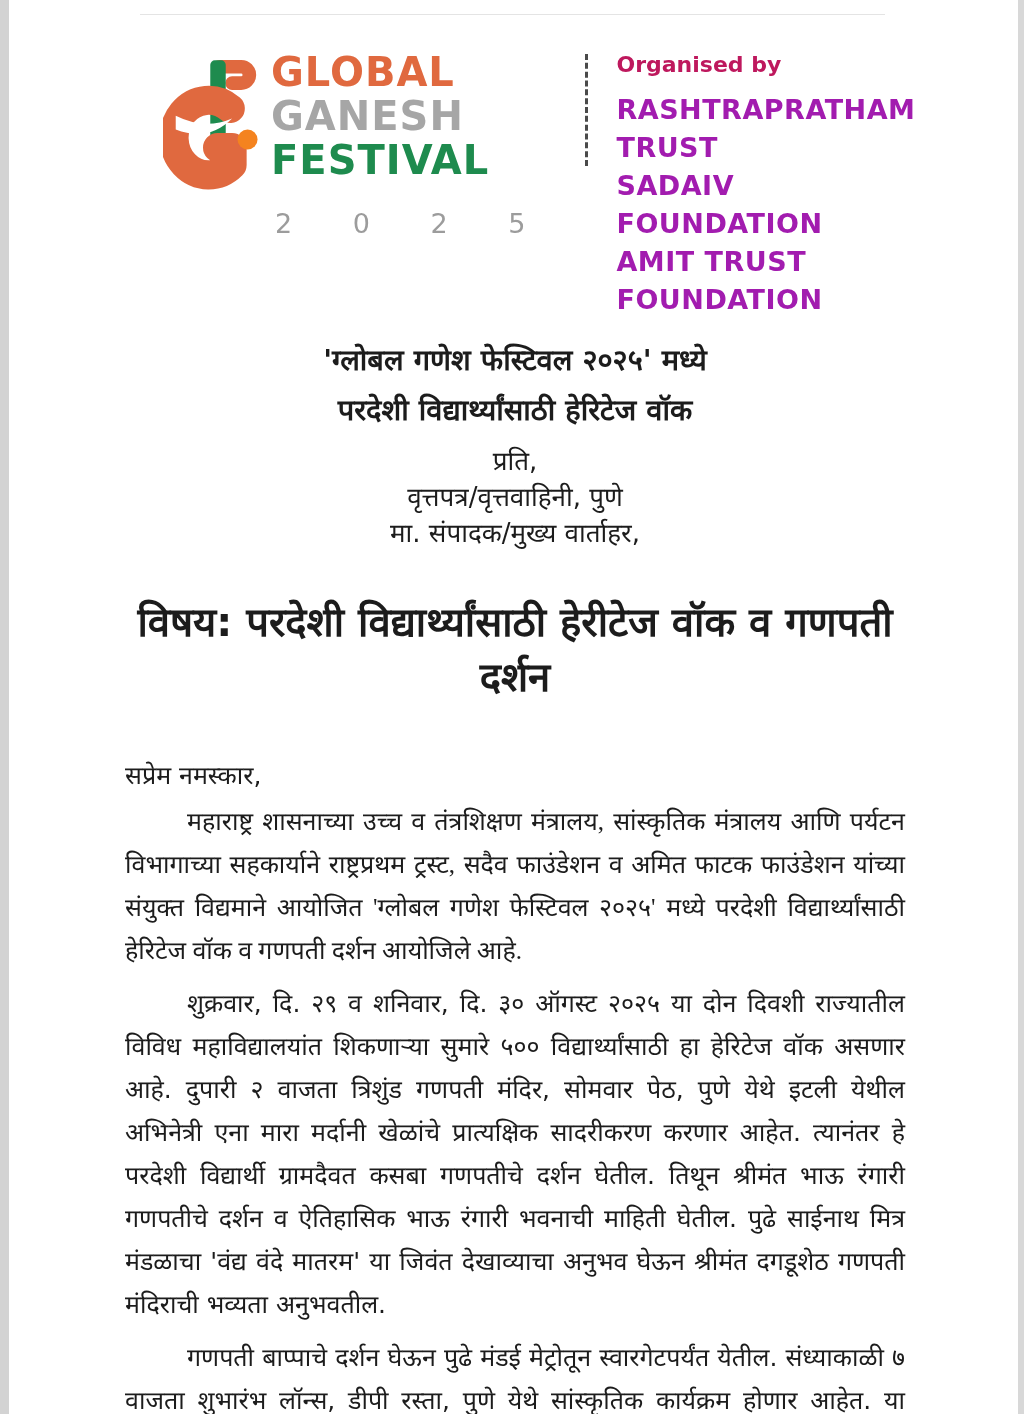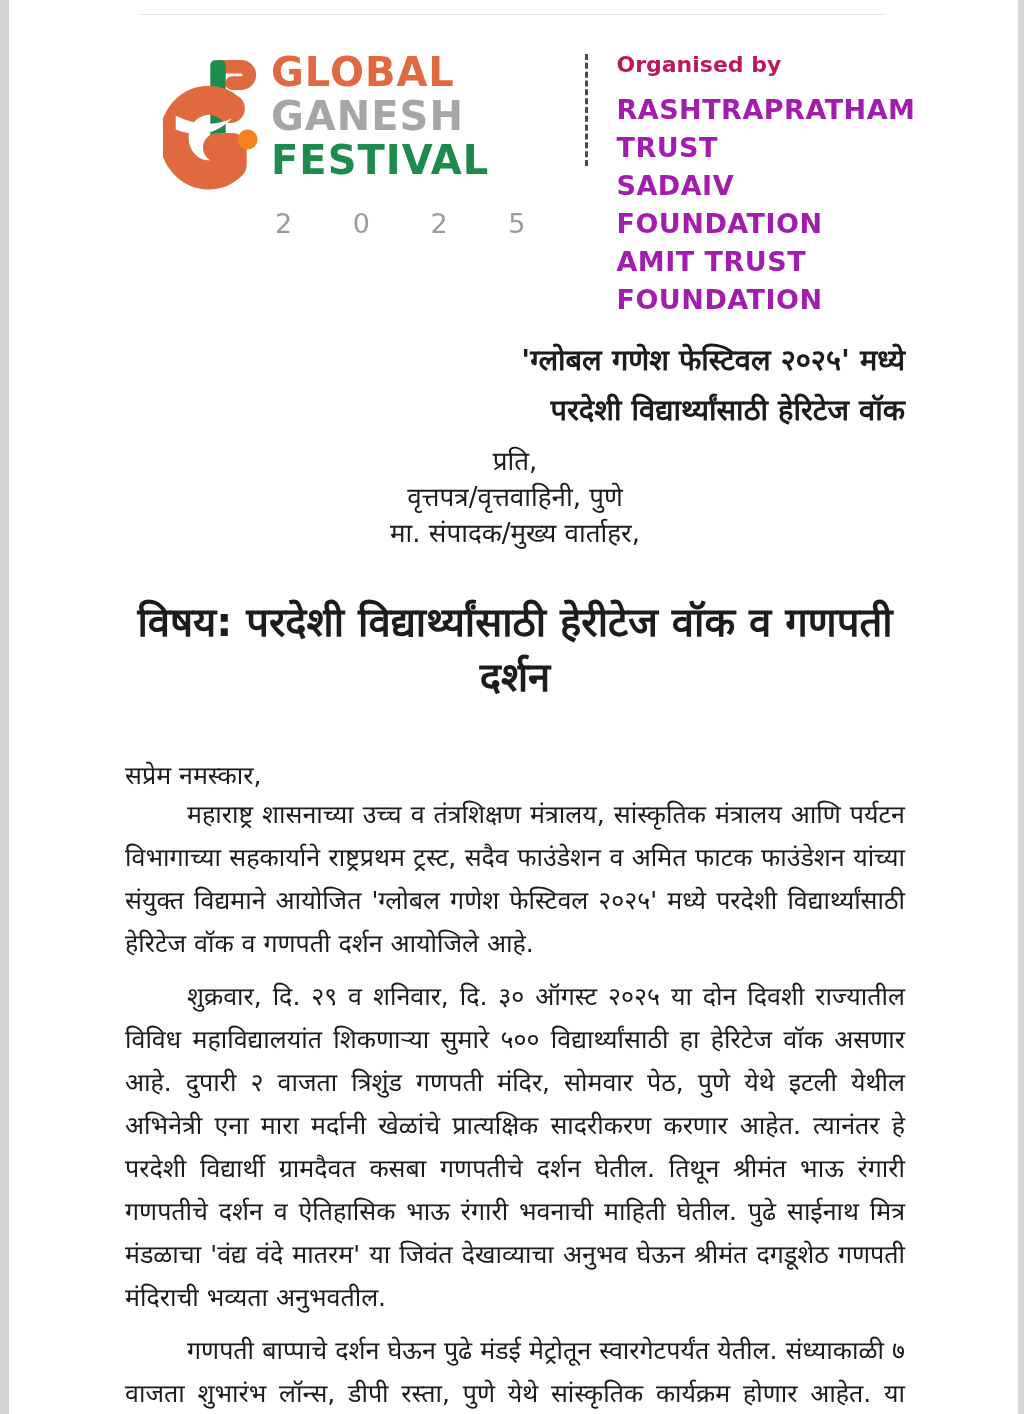--- a/index.html
+++ b/index.html
@@ -52,31 +52,31 @@
   }
   .org-block { padding-top: 2px; }
   .organised-by {
     font-size: 22px; color: #be185d; font-weight: 600; margin-bottom: 14px;
   }
   .org-name {
     font-size: 27px; font-weight: 800; color: #a21caf; line-height: 38px;
     letter-spacing: 0.5px;
   }
   
-  .title { text-align: right; font-weight: 700; font-size: 29px; line-height: 50px; margin-top: 16px; }
+  .title { text-align: center; font-weight: 700; font-size: 29px; line-height: 50px; margin-top: 16px; }
   .recipient { font-size: 26px; line-height: 36px; margin-top: 8px; text-align: center; }
   .subject {
     text-align: center; font-weight: 700; font-size: 40px; margin-top: 42px;
   }
   .salutation { font-size: 25px; margin-top: 54px; }
   .para {
     font-size: 25px; line-height: 43px; text-align: justify;
     text-indent: 62px; margin: 0; margin-top: 10px;
   }
-  .para.first { margin-top: 2px; }
+  .para.first { margin-top: 9px; font-family: Liberation Serif, serif; }
 </style>
 </head>
 <body>
 
 <div class="edge-left"></div>
 <div class="edge-right"></div>
 <div class="top-rule"></div>
 
 <div class="content">
 

